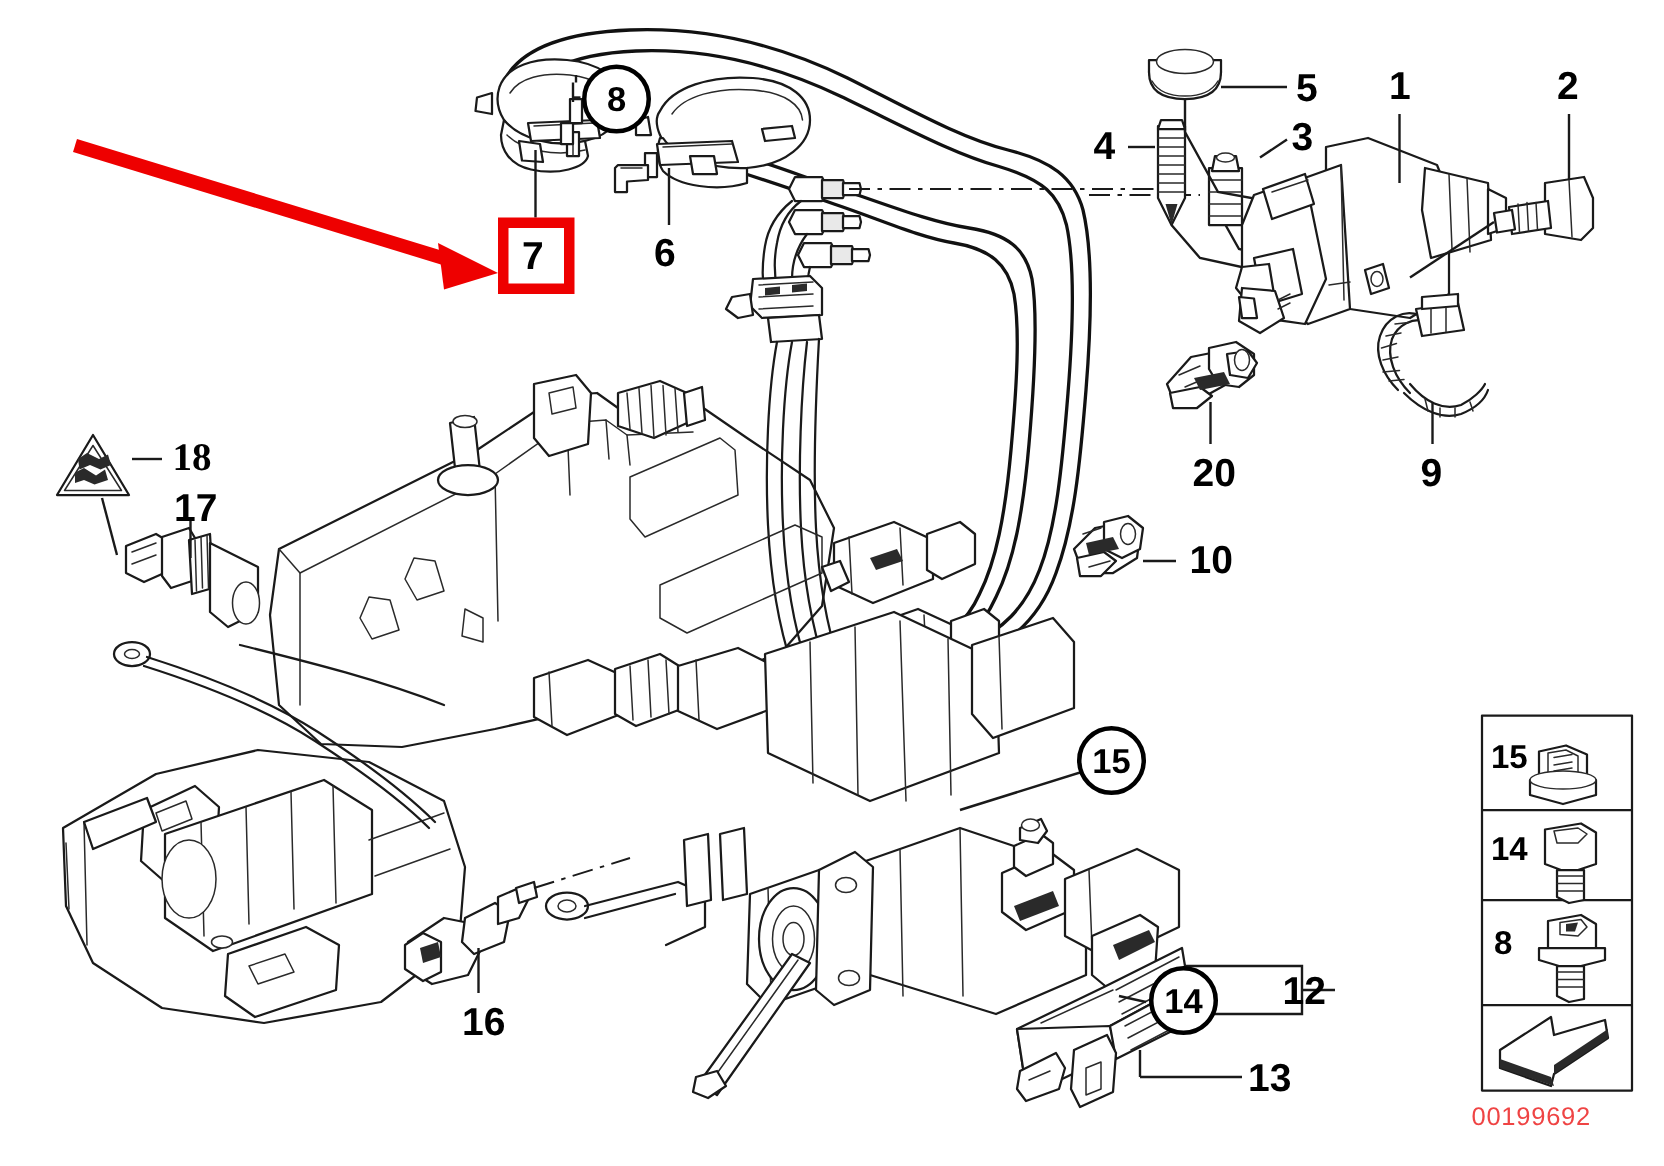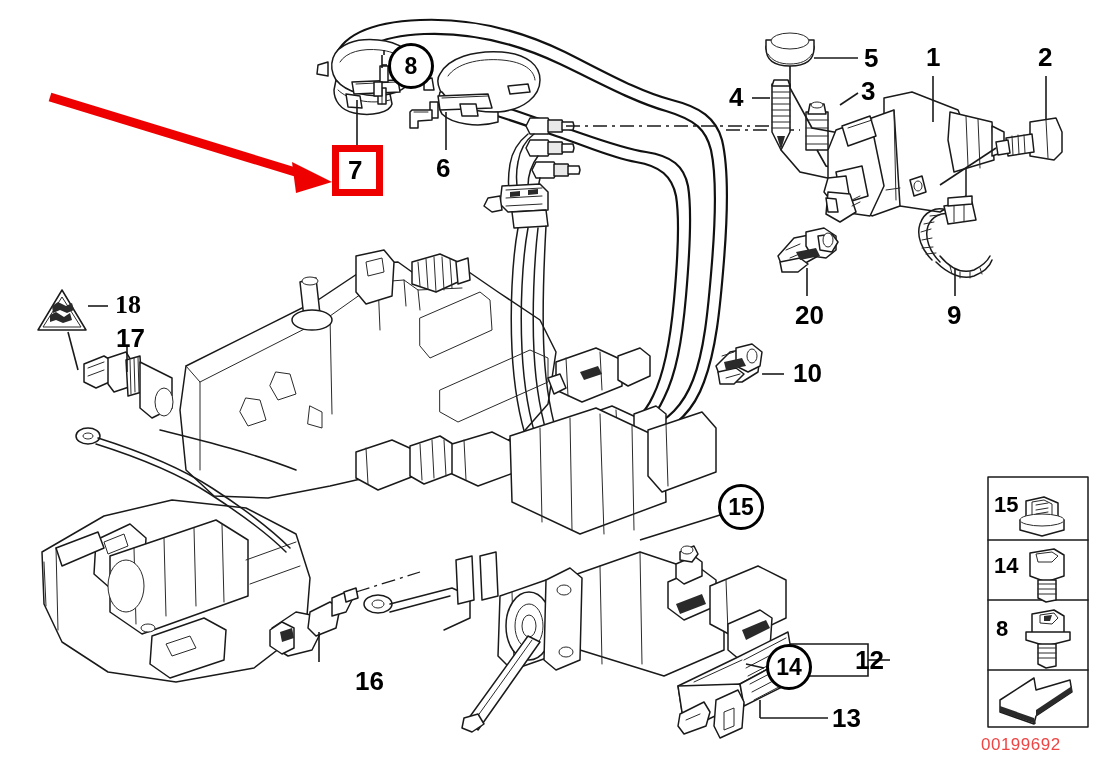--- a/index.html
+++ b/index.html
@@ -490,21 +490,21 @@
     <div class="callout-label" style="left:436px; top:155px;">6</div>
     <div class="callout-label" style="left:348px; top:157px;">7</div>
     <div class="callout-label circled" style="left:388px; top:43px;">8</div>
     <div class="callout-label" style="left:947px; top:302px;">9</div>
     <div class="callout-label" style="left:793px; top:360px;">10</div>
     <div class="callout-label" style="left:795px; top:302px;">20</div>
     <div class="callout-label" style="left:855px; top:647px;">12</div>
     <div class="callout-label" style="left:832px; top:705px;">13</div>
     <div class="callout-label circled" style="left:766px; top:644px;">14</div>
     <div class="callout-label circled" style="left:718px; top:484px;">15</div>
-    <div class="callout-label" style="left:308px; top:668px;margin-left:47px;">16</div>
+    <div class="callout-label" style="left:308px; top:668px;">16</div>
     <div class="callout-label" style="left:116px; top:325px;text-align:center;">17</div>
     <div class="callout-label" style="left:115px; top:292px;font-family:Liberation Serif, serif;">18</div>
 
     <div class="legend-num" style="left:994px; top:492px;">15</div>
     <div class="legend-num" style="left:994px; top:553px;">14</div>
     <div class="legend-num" style="left:996px; top:616px;">8</div>
 
     <div id="partnumber">00199692</div>
   </div>
 </div>

